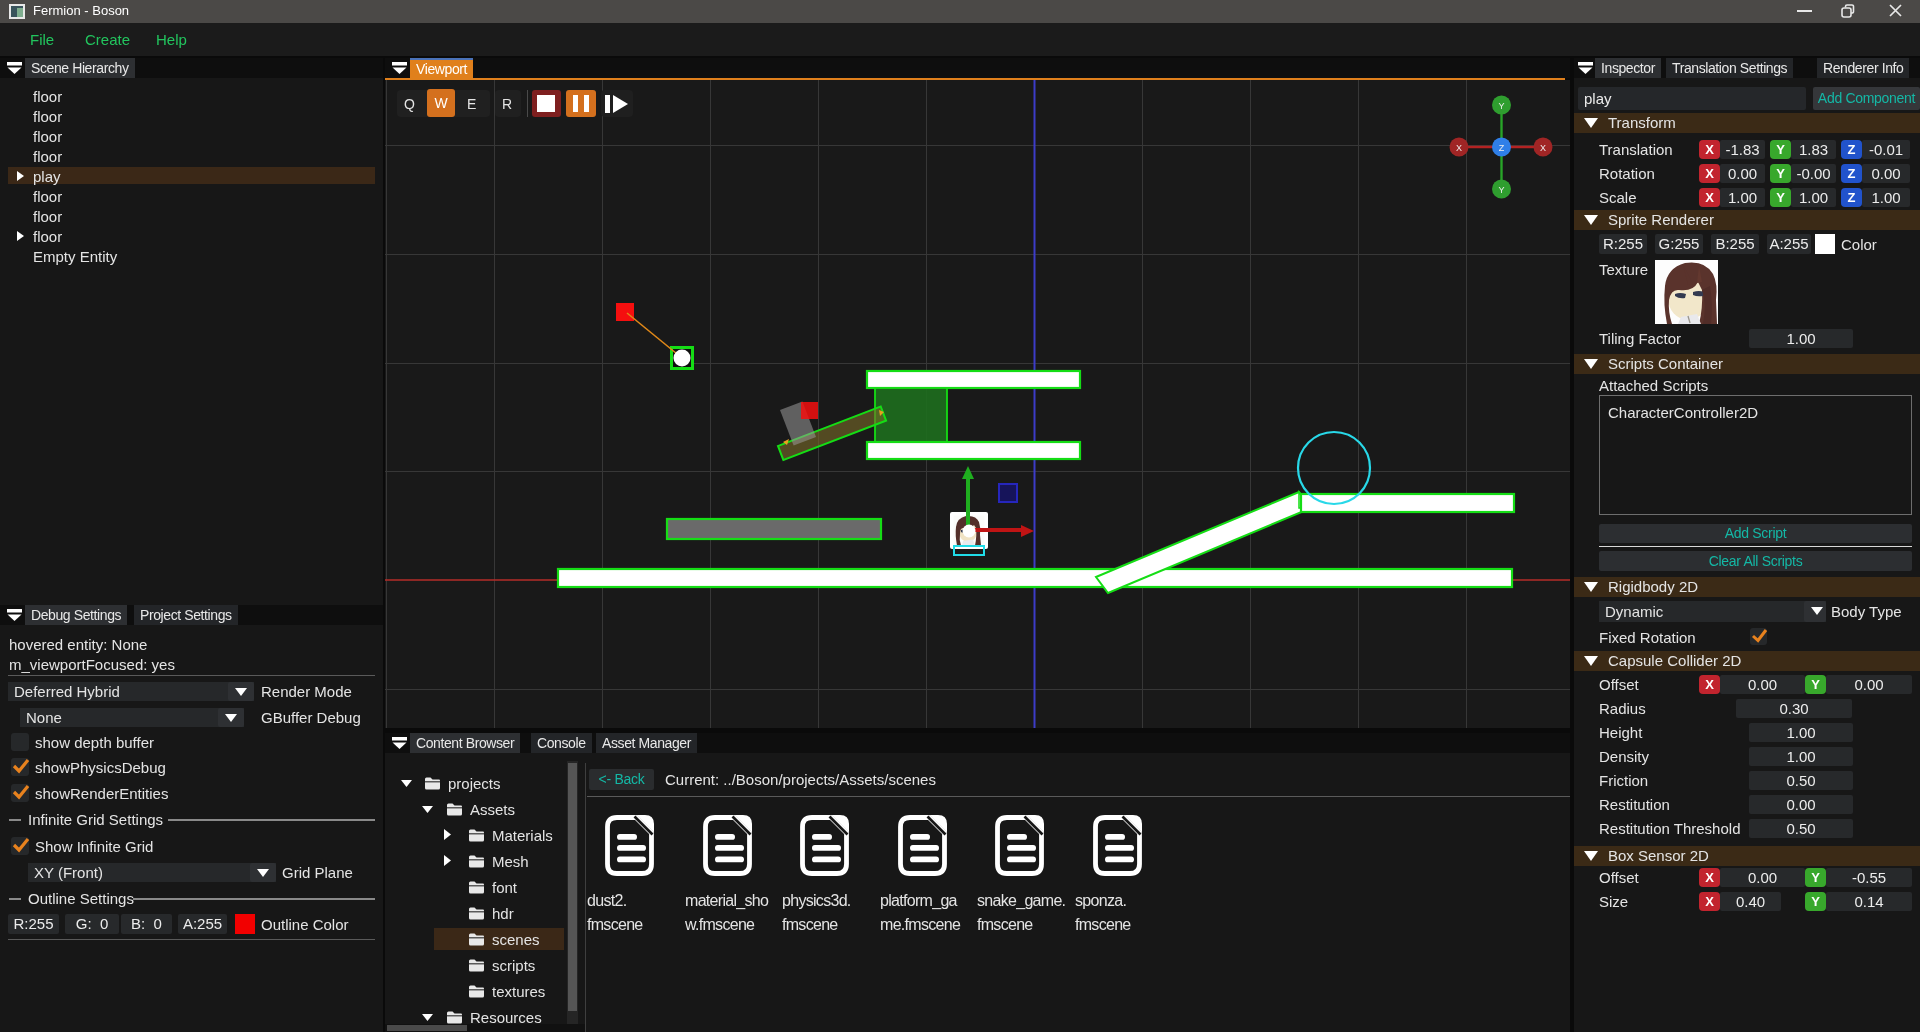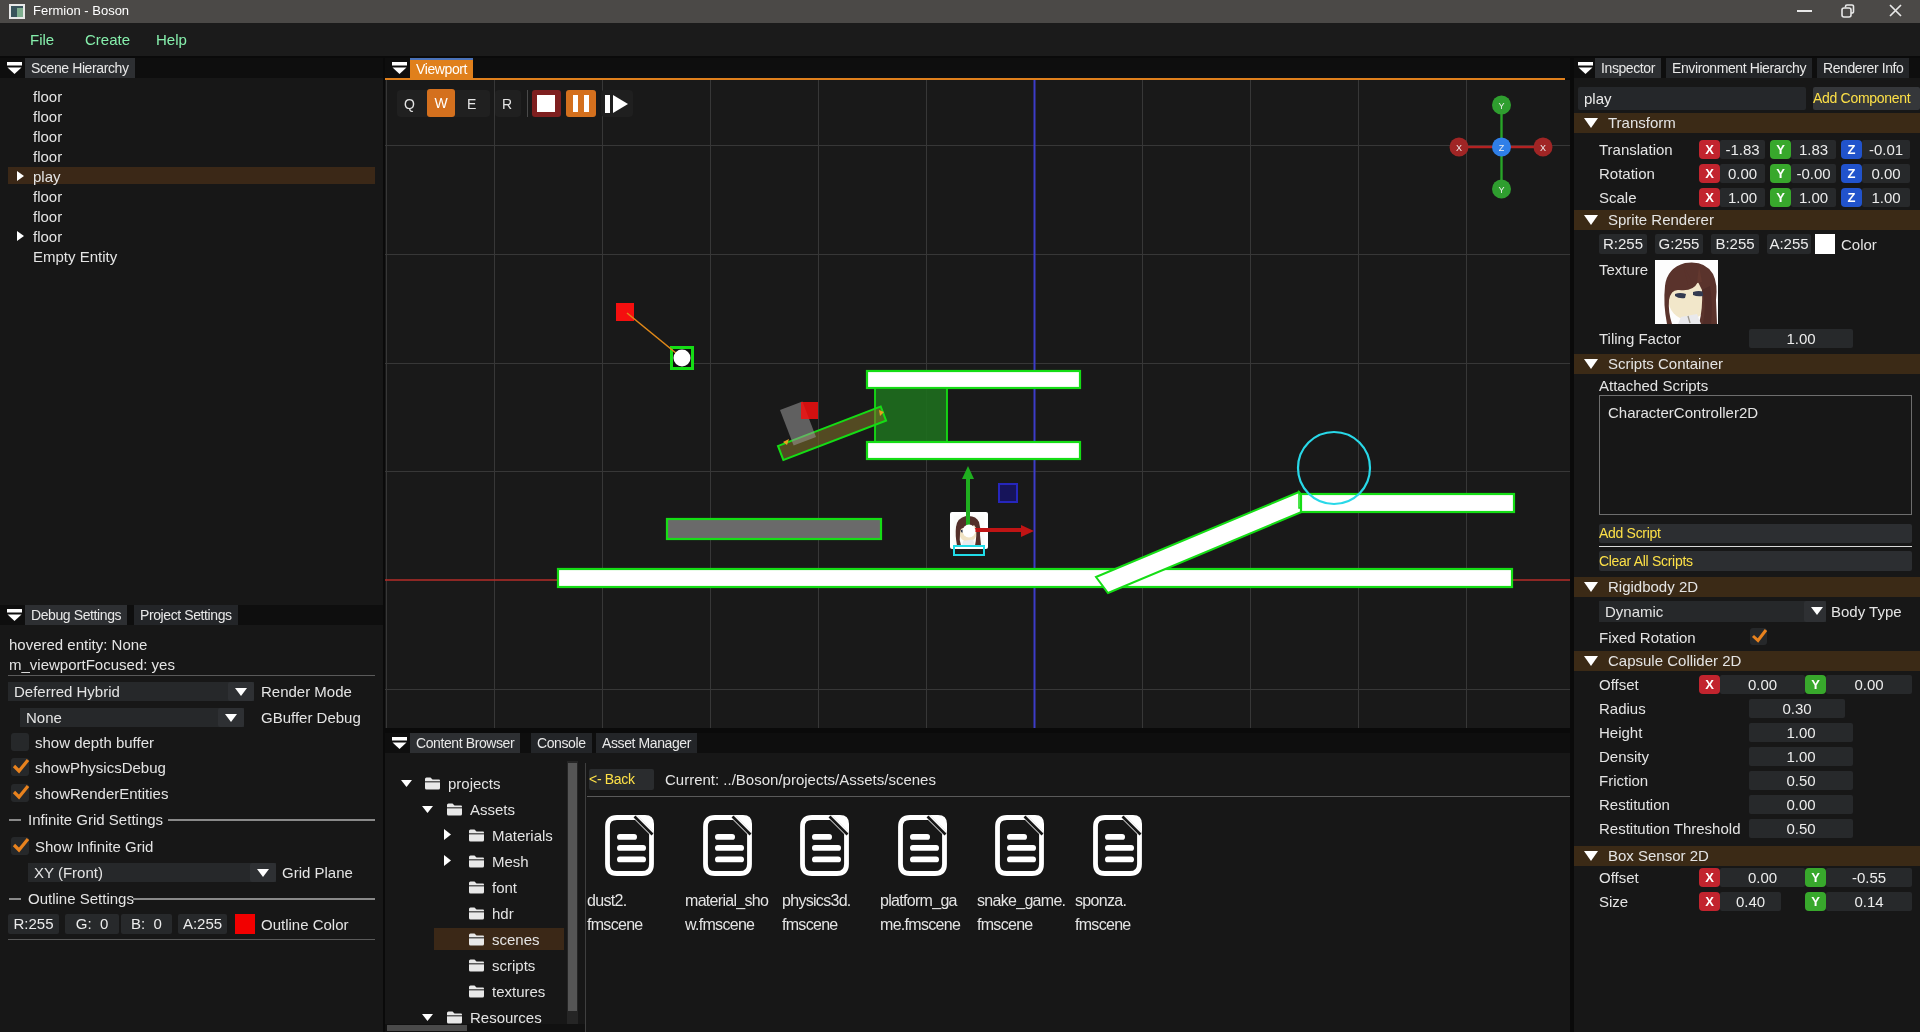--- a/index.html
+++ b/index.html
@@ -1,36 +1,36 @@
 <!DOCTYPE html>
 <html><head><meta charset="utf-8"><style>
 *{margin:0;padding:0;box-sizing:border-box}
 html,body{width:1920px;height:1032px;overflow:hidden;background:#0a0a0a;font-family:"Liberation Sans",sans-serif;color:#e4e4e4}
 .abs{position:absolute}
 #titlebar{left:0;top:0;width:1920px;height:23px;background:#4b4947}
 #menubar{left:0;top:23px;width:1920px;height:33px;background:#1b1b1b}
-.mitem{position:absolute;top:0;height:33px;line-height:33px;font-size:15px;color:#86efac}
+.mitem{position:absolute;top:0;height:33px;line-height:33px;font-size:15px;color:#22c55e}
 .tabbar{background:#0e0e0e}
 .tab{position:absolute;top:0;height:20px;line-height:21px;padding:0 6px;font-size:14px;letter-spacing:-0.4px;background:#232528;color:#e8e8e8;white-space:nowrap}
 .tab.on{background:#2d2f32}
 .panel{background:#171717}
 .lbl{position:absolute;font-size:15px;white-space:nowrap;color:#e4e4e4}
 .fld{position:absolute;background:#27292b;height:19px;line-height:19px;font-size:15px;text-align:center;color:#ececec;border-radius:2px}
 .badge{position:absolute;width:21px;height:19px;border-radius:4px;font-size:13px;font-weight:bold;text-align:center;line-height:19px;color:#fff}
 .bx{background:#c2242e}.by{background:#38a82c}.bz{background:#2153cc}
 .hdr{position:absolute;left:0;width:346px;height:20px;background:#3b2a16;line-height:20px;font-size:15px}
 .hdr span{margin-left:34px}
 .tri-d{position:absolute;width:0;height:0;border-left:7px solid transparent;border-right:7px solid transparent;border-top:10px solid #fff}
 .tri-r{position:absolute;width:0;height:0;border-top:5px solid transparent;border-bottom:5px solid transparent;border-left:7px solid #fff}
 .drop{position:absolute;background:#26282a;height:19px;border-radius:0}
 .drop .txt{position:absolute;left:6px;top:0;height:19px;line-height:19px;font-size:15px}
 .dbtn{position:absolute;right:0;top:0;width:26px;height:19px;background:#2e3033;border-radius:2px}
 .dbtn:after{content:"";position:absolute;left:7px;top:6px;width:0;height:0;border-left:6px solid transparent;border-right:6px solid transparent;border-top:8px solid #fff}
 .cb{position:absolute;width:18px;height:18px;background:#26282a;border-radius:3px}
-.btn{position:absolute;background:#2c2e31;font-size:14px;letter-spacing:-0.3px;white-space:nowrap;color:#fde047;border-radius:2px}
+.btn{position:absolute;background:#2c2e31;font-size:14px;letter-spacing:-0.3px;white-space:nowrap;text-align:center;color:#14b8a6;border-radius:2px}
 .sep{position:absolute;height:1px;background:#5a5a5a}
 .treerow{position:absolute;font-size:15px;white-space:nowrap;height:21px;line-height:21px}
 svg{display:block}
 </style></head>
 <body>
 
 <div class="abs" id="titlebar">
  <svg class="abs" style="left:9px;top:4px" width="16" height="15">
       <rect x="0" y="0" width="16" height="15" fill="#e8e8e8"></rect>
       <rect x="2" y="2" width="12" height="11" fill="#39545c"></rect>
@@ -328,21 +328,21 @@
  <div class="abs" style="left:0px;top:271px;width:200px;height:8px;background:#111"></div>
  <div class="abs" style="left:2px;top:272px;width:80px;height:6px;background:#4a4a4a"></div>
 </div>
 
 <div class="abs tabbar" style="left:1574px;top:58px;width:346px;height:20px">
  <svg class="abs" style="left:4px;top:4px" width="15" height="12">
       <rect width="15" height="3.5" fill="#fff"></rect>
       <path d="M0.5 5.5 L14.5 5.5 L7.5 12 Z" fill="#fff"></path>
     </svg>
  <div class="tab on" style="left:21px">Inspector</div>
- <div class="tab" style="left:92px">Environment Hierarchy</div>
+ <div class="tab" style="left:92px">Translation Settings</div>
  <div class="tab" style="left:243px">Renderer Info</div>
 </div>
 <div class="abs panel" style="left:1574px;top:78px;width:346px;height:954px">
  <div class="fld" style="left:4px;top:9px;width:228px;height:23px;line-height:23px;text-align:left;padding-left:6px;background:#25272a">play</div>
  <div class="btn" style="left:239px;top:9px;width:107px;height:23px;line-height:23px;background:#35373a">Add Component</div>
  <div class="hdr" style="top:35px"><span>Transform</span></div>
  <div class="tri-d" style="left:10px;top:40px"></div>
  <div class="lbl" style="left:25px;top:63px">Translation</div>
  <div class="badge bx" style="left:125px;top:62px">X</div>
     <div class="fld" style="left:146px;top:62px;width:45px">-1.83</div>
@@ -408,21 +408,21 @@
       <path d="M3 10 L8 14.5 L16 4"></path>
     </svg>
  <div class="hdr" style="top:573px"><span>Capsule Collider 2D</span></div>
  <div class="tri-d" style="left:10px;top:578px"></div>
  <div class="lbl" style="left:25px;top:598px">Offset</div>
  <div class="badge bx" style="left:125px;top:597px">X</div>
     <div class="fld" style="left:146px;top:597px;width:85px">0.00</div>
  <div class="badge by" style="left:231px;top:597px">Y</div>
     <div class="fld" style="left:252px;top:597px;width:86px">0.00</div>
  <div class="lbl" style="left:25px;top:622px">Radius</div>
-    <div class="fld" style="left:175px;top:621px;width:96px">0.30</div>
+    <div class="fld" style="left:162px;top:621px;width:116px">0.30</div>
  <div class="lbl" style="left:25px;top:646px">Height</div>
     <div class="fld" style="left:175px;top:645px;width:104px">1.00</div>
  <div class="lbl" style="left:25px;top:670px">Density</div>
     <div class="fld" style="left:175px;top:669px;width:104px">1.00</div>
  <div class="lbl" style="left:25px;top:694px">Friction</div>
     <div class="fld" style="left:175px;top:693px;width:104px">0.50</div>
  <div class="lbl" style="left:25px;top:718px">Restitution</div>
     <div class="fld" style="left:175px;top:717px;width:104px">0.00</div>
  <div class="lbl" style="left:25px;top:742px">Restitution Threshold</div>
     <div class="fld" style="left:175px;top:741px;width:104px">0.50</div>

